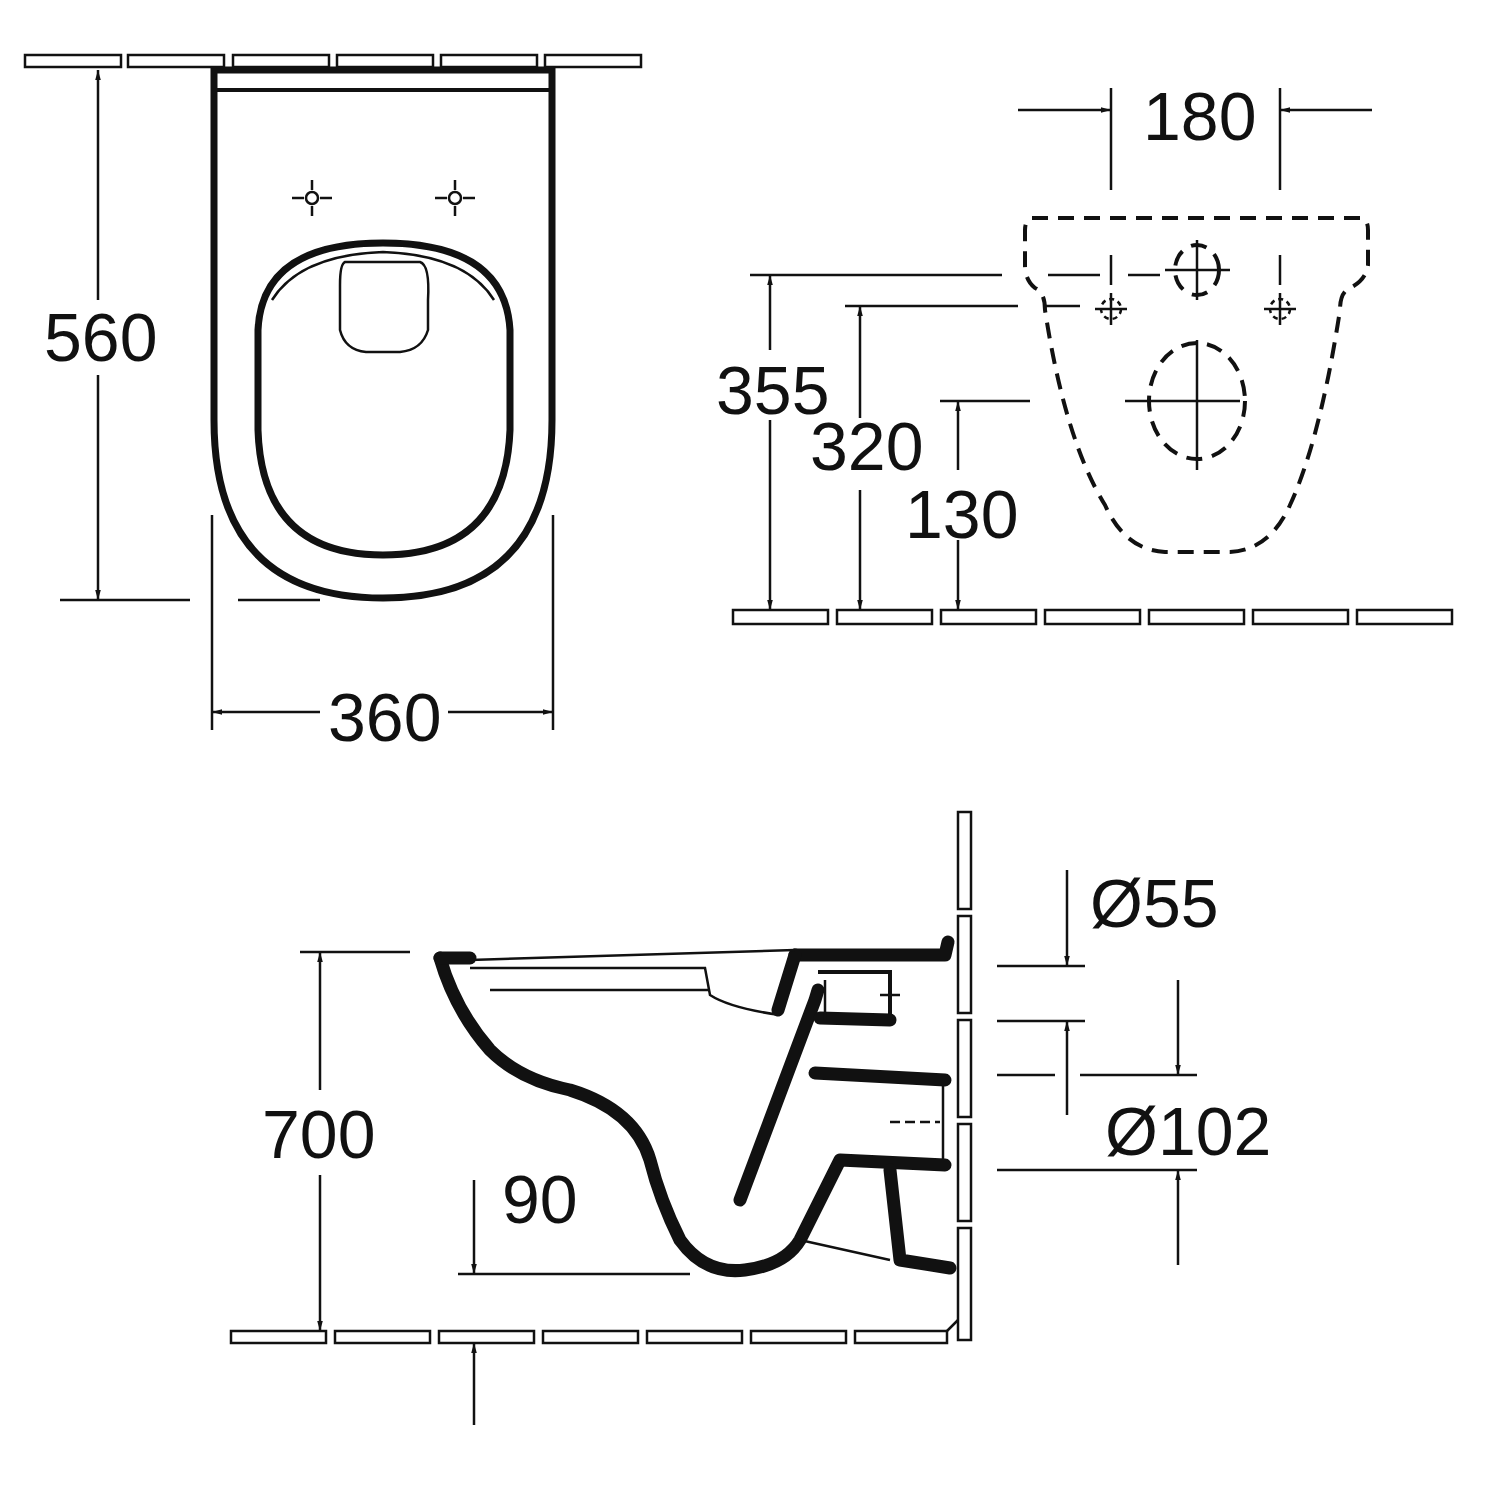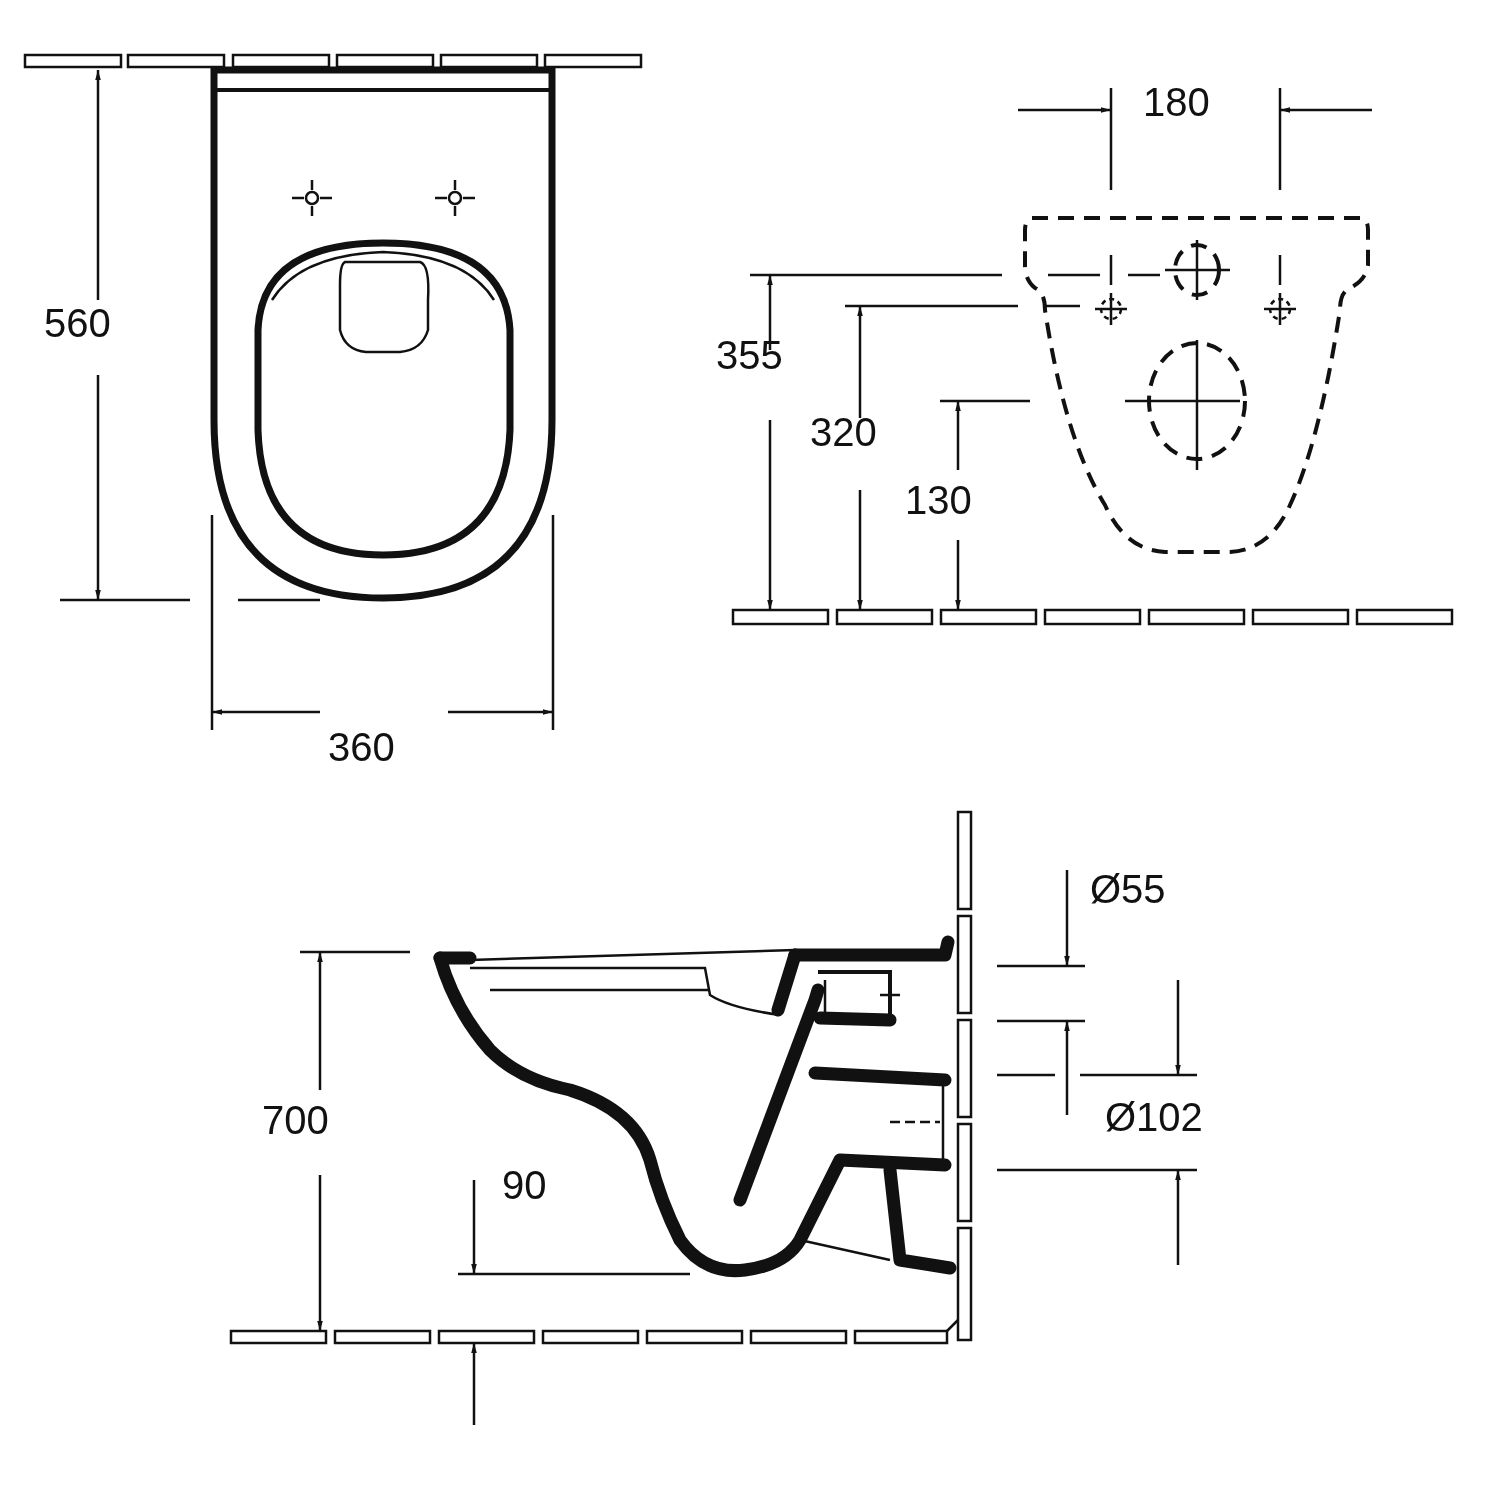--- a/index.html
+++ b/index.html
@@ -1,18 +1,18 @@
 <!DOCTYPE html>
 <html><head>
 <meta charset="utf-8">
 <style>
   html, body { margin:0; padding:0; background:#ffffff; }
   body { width:1500px; height:1500px; position:relative; overflow:hidden; font-family:"Liberation Sans", sans-serif; }
   svg { position:absolute; left:0; top:0; }
-  .lbl { position:absolute; font-family:"Liberation Sans", sans-serif; font-size:40px; color:#111111; line-height:1; white-space:nowrap; }
+  .lbl { position:absolute; font-family:"Liberation Sans", sans-serif; font-size:68px; color:#111111; line-height:1; white-space:nowrap; }
   .thin { stroke:#111; stroke-width:2.5; fill:none; }
   .med { stroke:#111; stroke-width:4; fill:none; }
   .thick { stroke:#111; stroke-width:7; fill:none; }
   .xthick { stroke:#111; stroke-width:13; fill:none; stroke-linejoin:round; stroke-linecap:round; }
   .dash { stroke:#111; stroke-width:4; fill:none; stroke-dasharray:16 10; }
   .tile { fill:#fff; stroke:#111; stroke-width:2.5; }
 </style>
 </head>
 <body>
 
@@ -172,21 +172,21 @@
 
     <line class="thin" x1="997" y1="1075" x2="1055" y2="1075"></line>
     <line class="thin" x1="1080" y1="1075" x2="1197" y2="1075"></line>
     <line class="thin" x1="997" y1="1170" x2="1197" y2="1170"></line>
     <line class="thin" x1="1178" y1="980" x2="1178" y2="1075" marker-end="url(#ah)"></line>
     <line class="thin" x1="1178" y1="1265" x2="1178" y2="1170" marker-end="url(#ah)"></line>
   </g>
 </svg>
 
 <div class="lbl" style="left:44px;top:303px;">560</div>
-<div class="lbl" style="left:328px;top:683px;margin-top:44px;">360</div>
+<div class="lbl" style="left:328px;top:683px;">360</div>
 <div class="lbl" style="left:1143px;top:82px;">180</div>
-<div class="lbl" style="left:716px;top:335px;">355</div>
+<div class="lbl" style="left:716px;top:356px;">355</div>
 <div class="lbl" style="left:810px;top:412px;">320</div>
 <div class="lbl" style="left:905px;top:480px;">130</div>
 <div class="lbl" style="left:262px;top:1100px;">700</div>
 <div class="lbl" style="left:502px;top:1165px;">90</div>
 <div class="lbl" style="left:1090px;top:869px;">Ø55</div>
 <div class="lbl" style="left:1105px;top:1097px;">Ø102</div>
 
 </body></html>

